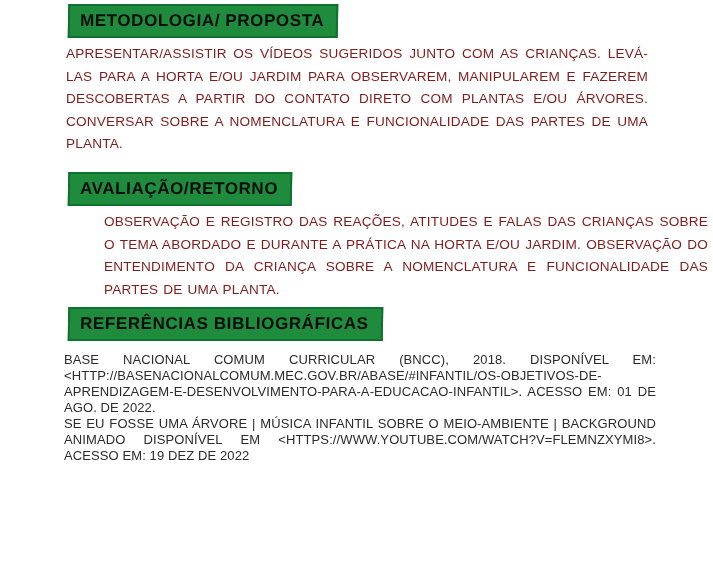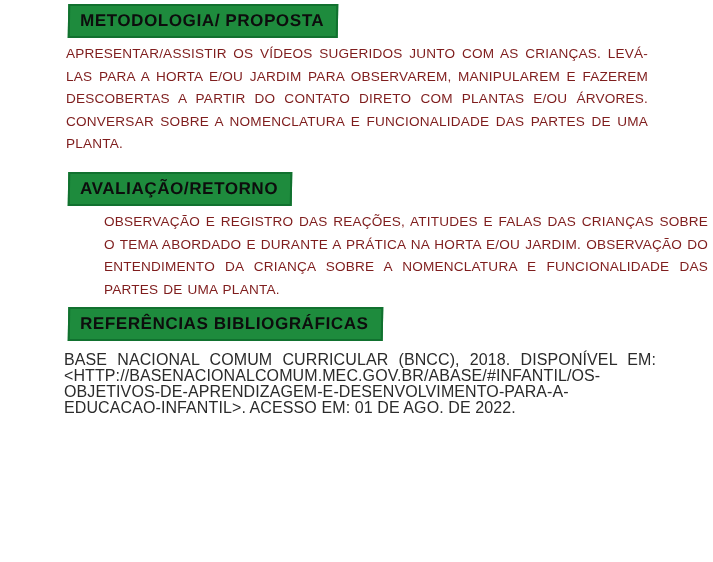--- a/index.html
+++ b/index.html
@@ -34,21 +34,21 @@
     font-size: 13.6px;
     line-height: 22.5px;
     text-align: justify;
     letter-spacing: 0.2px;
     word-spacing: 1px;
     font-family: "Liberation Sans", sans-serif;
   }
   .refs {
     position: absolute;
     color: #2b2b2b;
-    font-size: 16px;
+    font-size: 13px;
     line-height: 16px;
     text-align: justify;
     letter-spacing: 0.1px;
     font-family: "Liberation Sans", sans-serif;
   }
   .refs p { margin: 0; text-align: justify; }
 
   #banner-metodologia { left: 68px; top: 4px; }
   #para-metodologia   { left: 66px; top: 43px;  width: 582px; }
   #banner-avaliacao   { left: 68px; top: 172px; }
@@ -66,15 +66,16 @@
   <div class="body-text" id="para-metodologia">APRESENTAR/ASSISTIR OS VÍDEOS SUGERIDOS JUNTO COM AS CRIANÇAS. LEVÁ-LAS PARA A HORTA E/OU JARDIM PARA OBSERVAREM, MANIPULAREM E FAZEREM DESCOBERTAS A PARTIR DO CONTATO DIRETO COM PLANTAS E/OU ÁRVORES. CONVERSAR SOBRE A NOMENCLATURA E FUNCIONALIDADE DAS PARTES DE UMA PLANTA.</div>
 
   <div class="banner" id="banner-avaliacao" style="background: rgb(30, 139, 61); border-color: rgb(17, 113, 47);">AVALIAÇÃO/RETORNO</div>
 
   <div class="body-text" id="para-avaliacao">OBSERVAÇÃO E REGISTRO DAS REAÇÕES, ATITUDES E FALAS DAS CRIANÇAS SOBRE O TEMA ABORDADO E DURANTE A PRÁTICA NA HORTA E/OU JARDIM. OBSERVAÇÃO DO ENTENDIMENTO DA CRIANÇA SOBRE A NOMENCLATURA E FUNCIONALIDADE DAS PARTES DE UMA PLANTA.</div>
 
   <div class="banner" id="banner-referencias" style="background: rgb(30, 139, 61); border-color: rgb(17, 113, 47);">REFERÊNCIAS BIBLIOGRÁFICAS</div>
 
   <div class="refs" id="refs-block">
     <p>BASE NACIONAL COMUM CURRICULAR (BNCC), 2018. DISPONÍVEL EM: &lt;HTTP://BASENACIONALCOMUM.MEC.GOV.BR/ABASE/#INFANTIL/OS-OBJETIVOS-DE-APRENDIZAGEM-E-DESENVOLVIMENTO-PARA-A-EDUCACAO-INFANTIL&gt;. ACESSO EM: 01 DE AGO. DE 2022.</p>
+    <p>SE EU FOSSE UMA ÁRVORE | MÚSICA INFANTIL SOBRE O MEIO-AMBIENTE | BACKGROUND ANIMADO DISPONÍVEL EM &lt;HTTPS://WWW.YOUTUBE.COM/WATCH?V=FLEMNZXYMI8&gt;. ACESSO EM: 19 DEZ DE 2022</p>
   </div>
 
 </div>
 
 </body></html>

